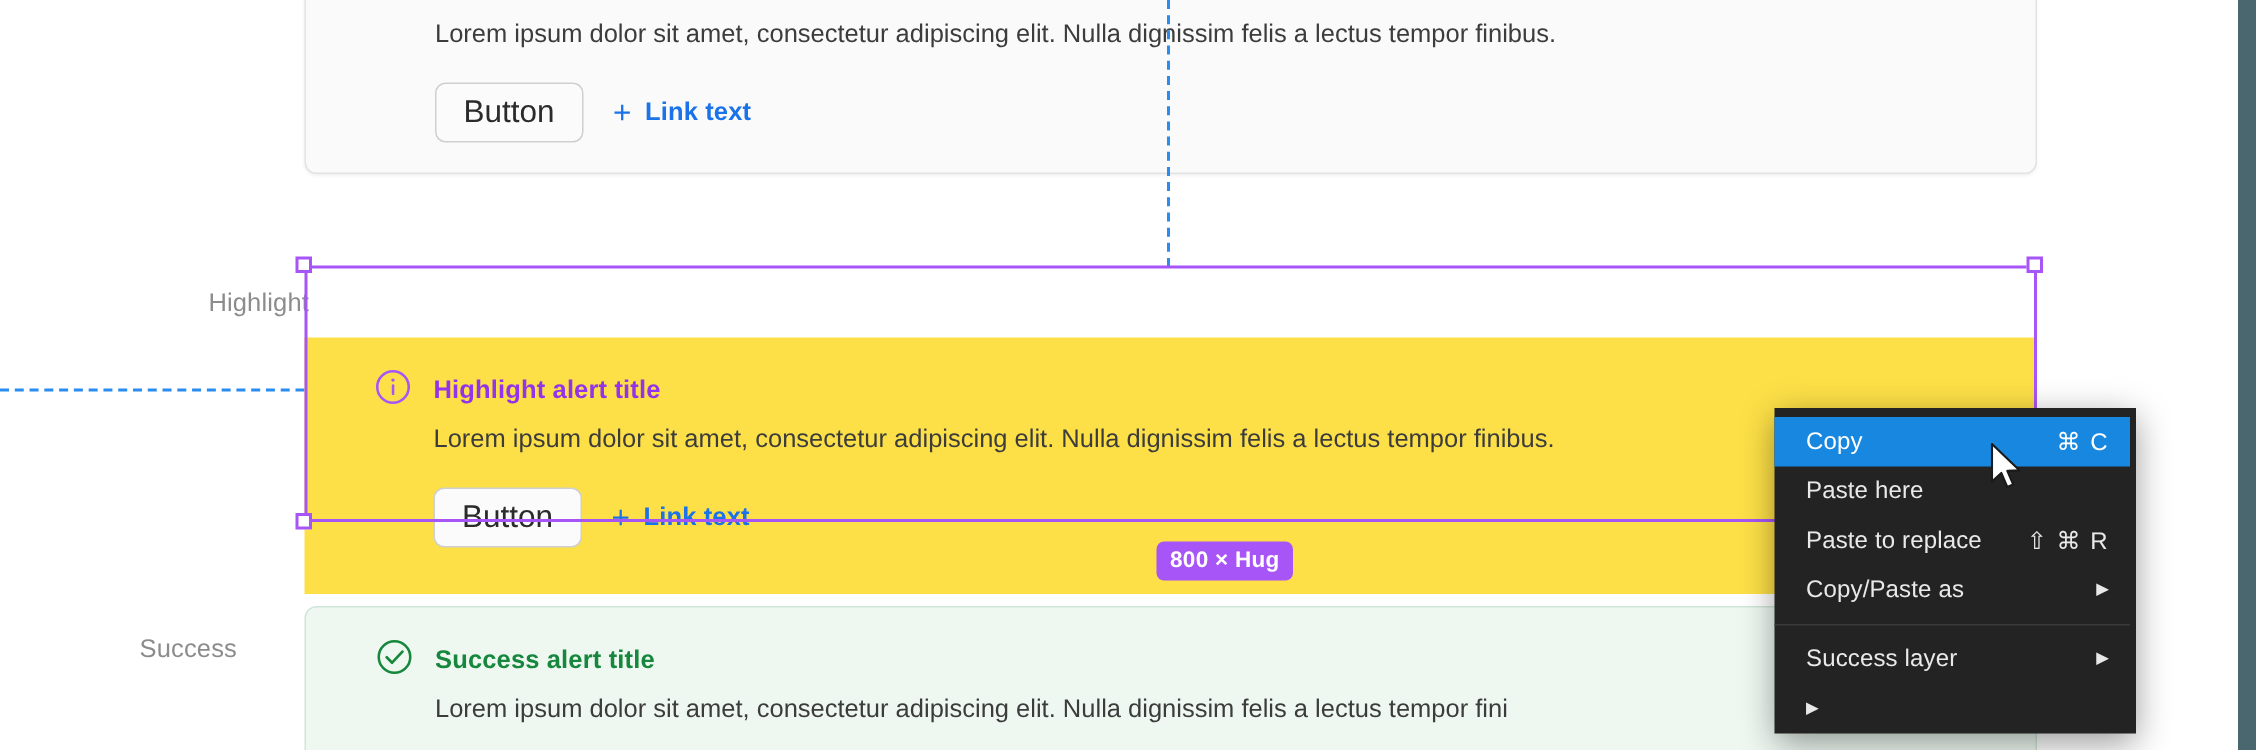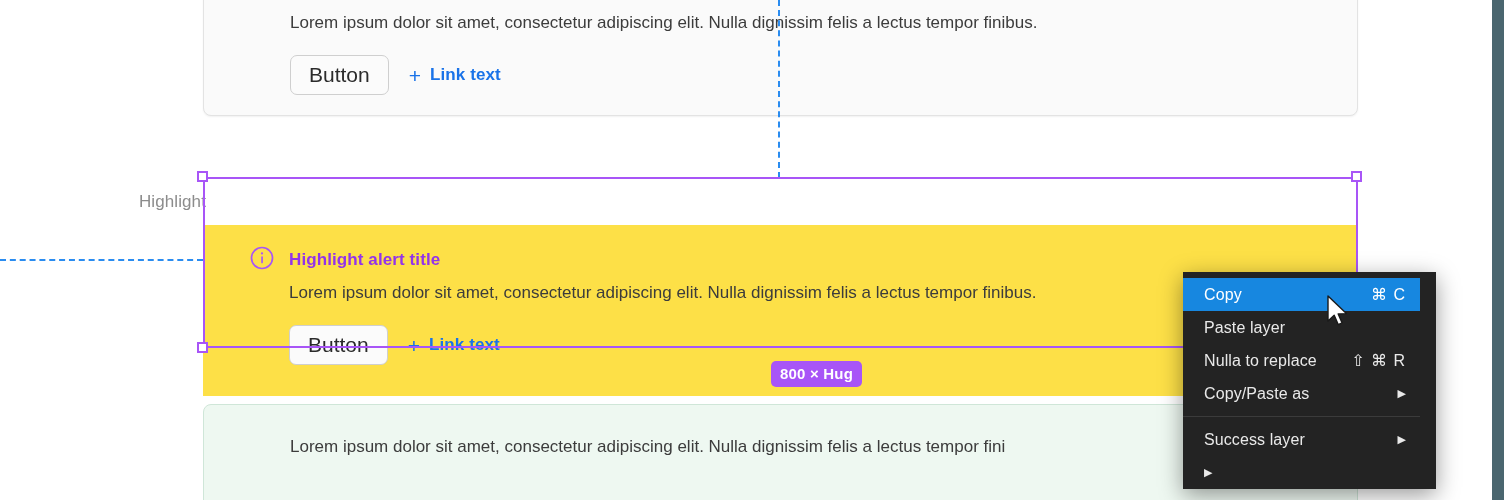--- a/index.html
+++ b/index.html
@@ -98,21 +98,21 @@
     position:absolute;left:771px;top:361px;
     background:#a855f7;color:#ffffff;border-radius:5px;
     font-size:15px;font-weight:bold;padding:5px 9px;line-height:16px;
     letter-spacing:.2px;white-space:nowrap;
   }
 
   
   .ctx-menu{
     position:absolute;left:1183px;top:272px;width:237px;
     background:#232323;border-radius:0;
-    padding:6px 16px 0 0;box-shadow:0 6px 22px rgba(0,0,0,.4);
+    padding:6px 4px 0 0;box-shadow:0 6px 22px rgba(0,0,0,.4);
     color:#e9e9e9;font-size:16px;
   }
   .ctx-item{
     display:flex;align-items:center;height:33px;padding:0 14px 0 21px;
     white-space:nowrap;cursor:default;
   }
   .ctx-item.selected{background:#1787e0;color:#ffffff;}
   .ctx-label{flex:1 1 auto;letter-spacing:.1px;}
   .ctx-shortcut{flex:0 0 auto;color:#e9e9e9;letter-spacing:1px;font-size:16px;}
   .ctx-item.selected .ctx-shortcut{color:#ffffff;}
@@ -141,20 +141,21 @@
           <span class="ltext">Link text</span>
         </span>
       </div>
     </div>
   </div>
 
   <div class="guide-v" id="guide-vertical"></div>
   <div class="guide-h" id="guide-horizontal"></div>
 
   <div class="row-label" id="label-highlight">Highlight</div>
+  <div class="row-label" id="label-success">Success</div>
 
   <div class="alert-card" id="card-highlight">
     <div class="alert-inner">
       <div class="alert-head">
         <span class="alert-icon">
           <svg width="26" height="26" viewBox="0 0 26 26" aria-hidden="true">
             <circle cx="13" cy="13" r="10.5" fill="none" stroke="#a855f7" stroke-width="1.7"></circle>
             <circle cx="13" cy="8.4" r="1.15" fill="#a855f7"></circle>
             <rect x="12.2" y="11.2" width="1.7" height="7.2" rx="0.8" fill="#a855f7"></rect>
           </svg>
@@ -174,36 +175,45 @@
 
   <div class="sel-frame"></div>
   <div class="handle" id="handle-tl"></div>
   <div class="handle" id="handle-tr"></div>
   <div class="handle" id="handle-bl"></div>
   <div class="handle" id="handle-br"></div>
   <div class="size-badge">800 × Hug</div>
 
   <div class="alert-card" id="card-success">
     <div class="alert-inner">
+      <div class="alert-head">
+        <span class="alert-icon">
+          <svg width="26" height="26" viewBox="0 0 26 26" aria-hidden="true">
+            <circle cx="13" cy="13" r="10.5" fill="none" stroke="#16873d" stroke-width="1.7"></circle>
+            <path d="M7.8 13.2 L11.4 16.8 L18.3 9.4" fill="none" stroke="#16873d" stroke-width="1.8" stroke-linecap="round" stroke-linejoin="round"></path>
+          </svg>
+        </span>
+        <span class="alert-title">Success alert title</span>
+      </div>
       <div class="alert-body">Lorem ipsum dolor sit amet, consectetur adipiscing elit. Nulla dignissim felis a lectus tempor fini</div>
 
     </div>
   </div>
 
   <div class="ctx-menu">
     <div id="ctx-group-1">
         <div class="ctx-item selected">
           <span class="ctx-label">Copy</span>
           <span class="ctx-shortcut">⌘ C</span>
         </div>
         <div class="ctx-item">
-          <span class="ctx-label">Paste layer</span>
-        </div>
-        <div class="ctx-item">
-          <span class="ctx-label">Nulla to replace</span>
+          <span class="ctx-label">Paste here</span>
+        </div>
+        <div class="ctx-item">
+          <span class="ctx-label">Paste to replace</span>
           <span class="ctx-shortcut">⇧ ⌘ R</span>
         </div>
         <div class="ctx-item">
           <span class="ctx-label">Copy/Paste as</span>
           <span class="ctx-arrow">▶</span>
         </div>
       </div>
     <div class="ctx-sep"></div>
     <div id="ctx-group-2">
         <div class="ctx-item">

